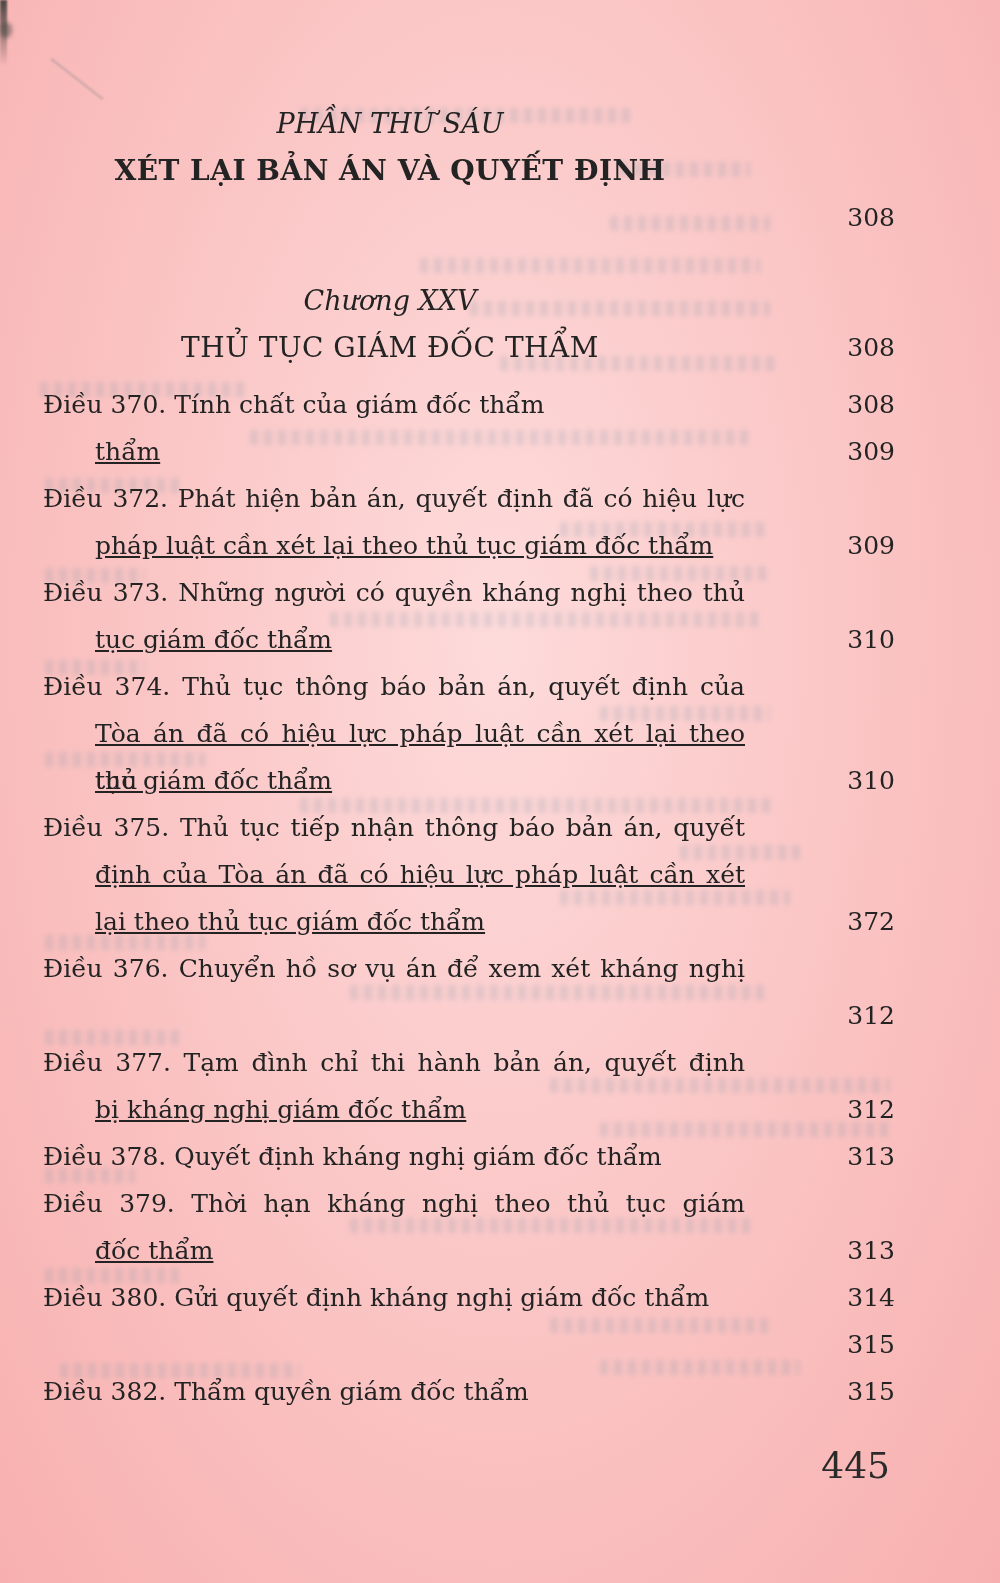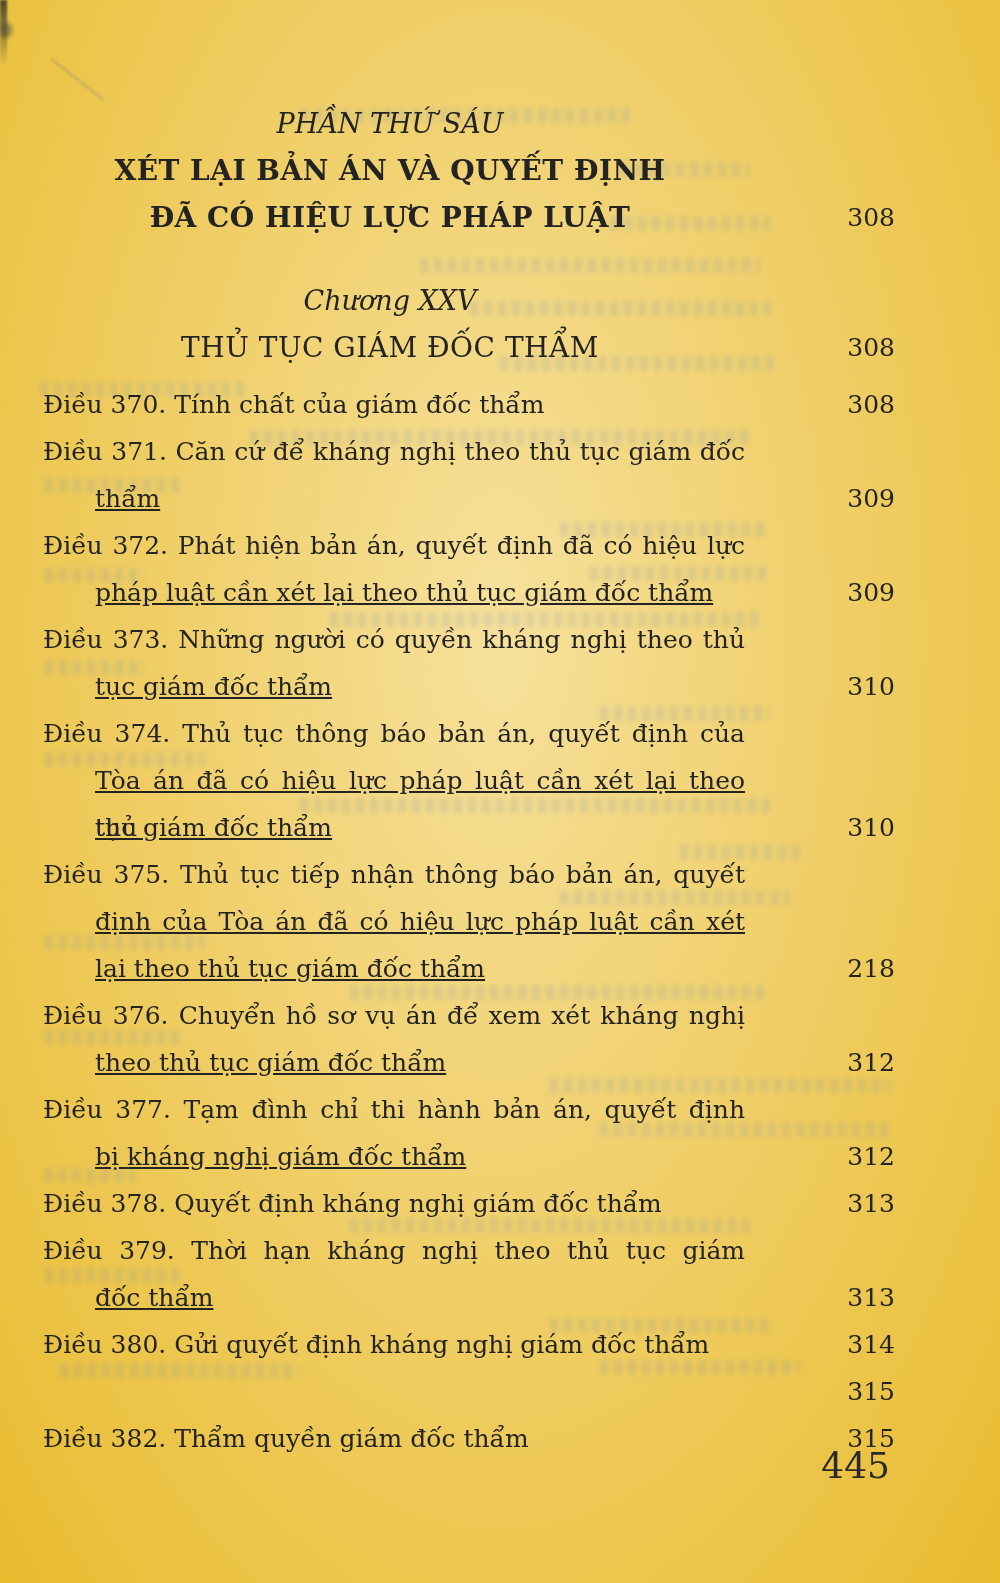--- a/index.html
+++ b/index.html
@@ -1,18 +1,18 @@
 <!DOCTYPE html>
 <html><head>
 <meta charset="utf-8">
 <style>
   html,body{margin:0;padding:0;background:#ffffff;}
   .page{
     position:relative;width:1000px;height:1583px;overflow:hidden;
-    background:#eab308;
+    background:#fca5a5;
     font-family:"DejaVu Serif","Liberation Serif",serif;
     color:#232323;
   }
   .paper-tone{position:absolute;inset:0;background:
     radial-gradient(ellipse at 50% 40%, rgba(255,255,255,.6), rgba(225,225,220,.18));
     pointer-events:none;}
   .content{position:absolute;left:35px;top:100px;width:710px;}
   .hrow{position:relative;height:47px;line-height:47px;text-align:center;white-space:nowrap;}
   .part-label{font-style:italic;font-size:27px;}
   .part-title{font-weight:700;font-size:28px;letter-spacing:.5px;}
@@ -89,60 +89,58 @@
       <div class="ghost" style="left: 60px; top: 1363px; width: 240px;"></div>
       <div class="ghost" style="left: 600px; top: 1360px; width: 200px;"></div>
     </div>
 
   <div class="content">
     <div class="hrow part-label">PHẦN THỨ SÁU</div>
 
     <div class="hrow part-title">XÉT LẠI BẢN ÁN VÀ QUYẾT ĐỊNH</div>
 
     <div class="hrow part-title">
-      <span>ĐÃ CÓ HIỆU LỰC PHÁP LUẬT</span>
       <span class="pg">308</span>
     </div>
 
     <div class="hrow chapter-label">Chương XXV</div>
 
     <div class="hrow chapter-title">
       <span>THỦ TỤC GIÁM ĐỐC THẨM</span>
       <span class="pg">308</span>
     </div>
 
     <div class="entries">
         <div class="entry">
           <div class="line"><span>Điều 370. Tính chất của giám đốc thẩm</span><span class="pg">308</span></div>
         </div>
         <div class="entry">
-          <div class="line justify"><span>Điều 371. Căn cứ để kháng nghị theo thủ tục giám đốc</span></div>
           <div class="line indent"><span>thẩm</span><span class="pg">309</span></div>
         </div>
         <div class="entry">
           <div class="line justify"><span>Điều 372. Phát hiện bản án, quyết định đã có hiệu lực</span></div>
           <div class="line indent"><span>pháp luật cần xét lại theo thủ tục giám đốc thẩm</span><span class="pg">309</span></div>
         </div>
         <div class="entry">
           <div class="line justify"><span>Điều 373. Những người có quyền kháng nghị theo thủ</span></div>
           <div class="line indent"><span>tục giám đốc thẩm</span><span class="pg">310</span></div>
         </div>
         <div class="entry">
           <div class="line justify"><span>Điều 374. Thủ tục thông báo bản án, quyết định của</span></div>
           <div class="line indent justify"><span>Tòa án đã có hiệu lực pháp luật cần xét lại theo thủ</span></div>
           <div class="line indent"><span>tục giám đốc thẩm</span><span class="pg">310</span></div>
         </div>
         <div class="entry">
           <div class="line justify"><span>Điều 375. Thủ tục tiếp nhận thông báo bản án, quyết</span></div>
           <div class="line indent justify"><span>định của Tòa án đã có hiệu lực pháp luật cần xét</span></div>
-          <div class="line indent"><span>lại theo thủ tục giám đốc thẩm</span><span class="pg">218</span></div>
+          <div class="line indent"><span>lại theo thủ tục giám đốc thẩm</span><span class="pg">372</span></div>
         </div>
         <div class="entry">
           <div class="line justify"><span>Điều 376. Chuyển hồ sơ vụ án để xem xét kháng nghị</span></div>
-          <div class="line indent"><span>theo thủ tục giám đốc thẩm</span><span class="pg">312</span></div>
+          <div class="line indent"><span class="pg">312</span></div>
         </div>
         <div class="entry">
           <div class="line justify"><span>Điều 377. Tạm đình chỉ thi hành bản án, quyết định</span></div>
           <div class="line indent"><span>bị kháng nghị giám đốc thẩm</span><span class="pg">312</span></div>
         </div>
         <div class="entry">
           <div class="line"><span>Điều 378. Quyết định kháng nghị giám đốc thẩm</span><span class="pg">313</span></div>
         </div>
         <div class="entry">
           <div class="line justify"><span>Điều 379. Thời hạn kháng nghị theo thủ tục giám</span></div>

